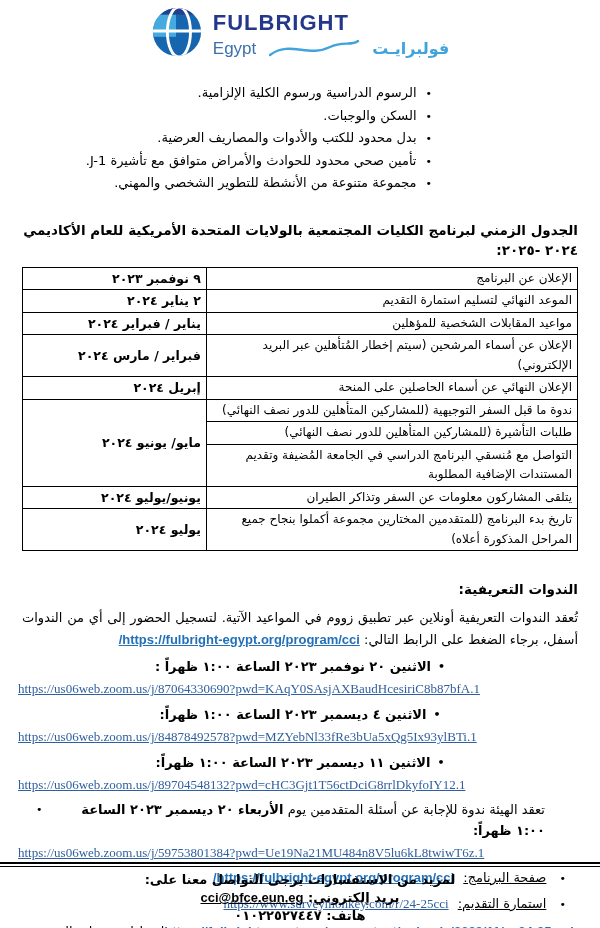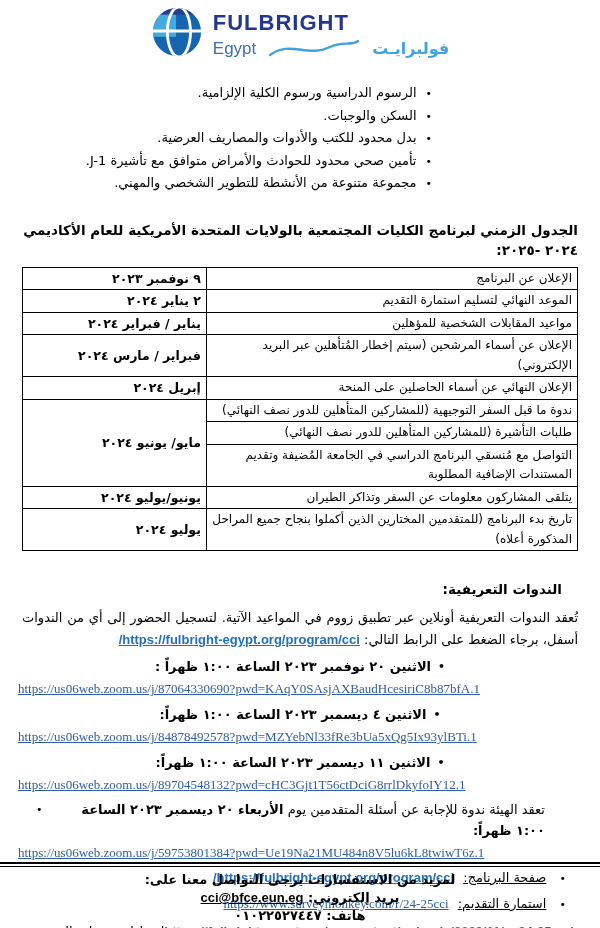--- a/index.html
+++ b/index.html
@@ -25,21 +25,21 @@
   
   .sched-heading{direction:rtl;text-align:right;margin:25px 22px 7px 22px;
                  font-size:13.5px;font-weight:bold;line-height:20px;}
   table.schedule{direction:rtl;border-collapse:collapse;margin:0 22px;width:556px;
                  font-size:12px;}
   table.schedule td{border:1px solid #000;padding:1px 5px;line-height:19.5px;vertical-align:middle;}
   td.c-desc{width:365px;text-align:right;}
   td.c-date{width:175px;text-align:right;font-weight:bold;font-size:12.5px;}
 
   
-  .sem-heading{direction:rtl;text-align:right;margin:30px 38px 10px 22px;
+  .sem-heading{direction:rtl;text-align:right;margin:30px 22px 10px 22px;
                font-size:13.5px;font-weight:bold;}
   .intro{direction:rtl;text-align:justify;margin:0 22px;font-size:13px;line-height:22px;}
   a{cursor:pointer;}
   .lnk-sans{font-family:"Liberation Sans",sans-serif;font-weight:bold;color:#2271B8;
             text-decoration:underline;font-size:13px;}
   .lnk-serif{font-family:"Liberation Serif","DejaVu Serif",serif;color:#2E5F9E;
              text-decoration:underline;font-size:13px;}
   .session{margin-top:5px;}
   .session-line{direction:rtl;display:flex;justify-content:center;gap:7px;
                 font-size:13px;font-weight:bold;line-height:21px;}
@@ -140,21 +140,21 @@
           <td class="c-desc">طلبات التأشيرة (للمشاركين المتأهلين للدور نصف النهائي)</td>
         </tr>
         <tr>
           <td class="c-desc">التواصل مع مُنسقي البرنامج الدراسي في الجامعة المُضيفة وتقديم المستندات الإضافية المطلوبة</td>
         </tr>
         <tr>
           <td class="c-desc">يتلقى المشاركون معلومات عن السفر وتذاكر الطيران</td>
           <td class="c-date">يونيو/يوليو ٢٠٢٤</td>
         </tr>
         <tr>
-          <td class="c-desc">تاريخ بدء البرنامج (للمتقدمين المختارين الذين أكملوا بنجاح جميع المراحل المذكورة أعلاه)</td>
+          <td class="c-desc">تاريخ بدء البرنامج (للمتقدمين المختارين مجموعة أكملوا بنجاح جميع المراحل المذكورة أعلاه)</td>
           <td class="c-date">يوليو ٢٠٢٤</td>
         </tr>
       </tbody>
   </table>
 
   <h2 class="sem-heading">الندوات التعريفية:</h2>
   <p class="intro">
     <span>تُعقد الندوات التعريفية أونلاين عبر تطبيق زووم في المواعيد الآتية. لتسجيل الحضور إلى أي من الندوات أسفل، برجاء الضغط على الرابط التالي: </span>
     <a class="lnk-sans">https://fulbright-egypt.org/program/cci/</a>
   </p>

